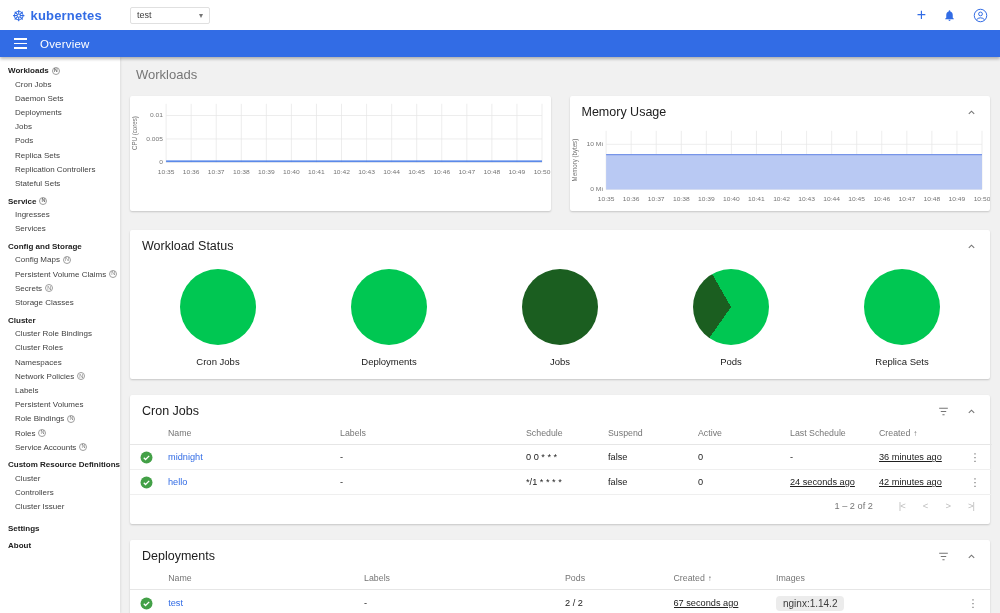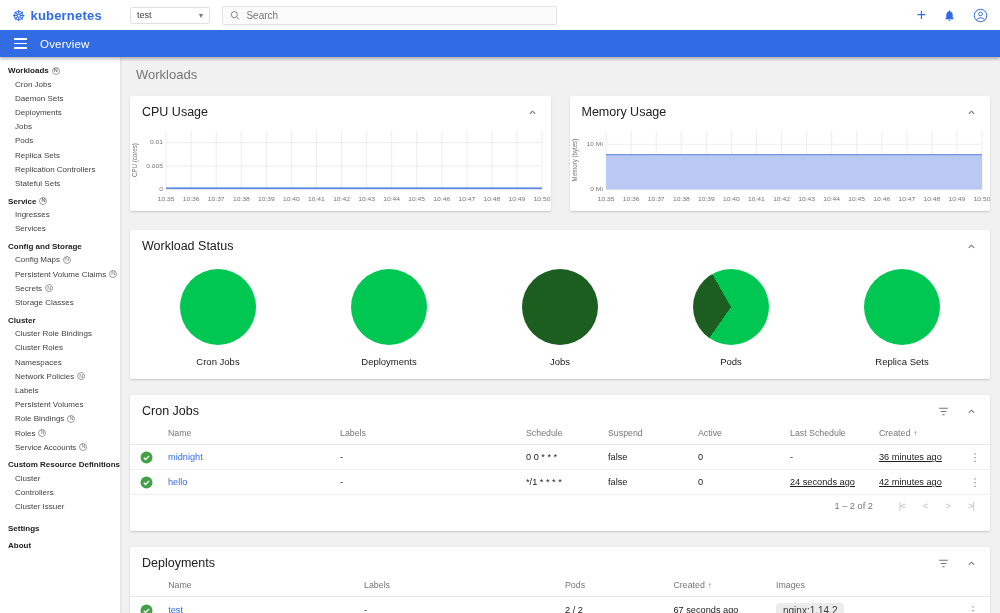--- a/index.html
+++ b/index.html
@@ -55,42 +55,35 @@
   .table-card { margin-top:16px; }
   .dtable { width:100%; border-collapse:collapse; table-layout:fixed; }
   .dtable th { font-size:8.8px; color:#757575; text-align:left; font-weight:normal; padding:6px 6px 6px 0; border-bottom:1px solid #e6e6e6; white-space:nowrap; overflow:hidden; cursor:pointer; }
   .dtable td { font-size:9.2px; color:#212121; padding:5.5px 6px 5.5px 0; border-bottom:1px solid #efefef; white-space:nowrap; overflow:hidden; }
   .icon-cell, .menu-cell { text-align:center; }
   .cell-link { color:#326ce5; cursor:pointer; }
   .uline { text-decoration:underline; }
   .chip { background:#ececec; border-radius:4px; padding:2px 7px; font-size:10px; color:#3c3c3c; display:inline-block; }
   .kebab { color:#757575; font-size:11px; cursor:pointer; padding:0 4px; }
   .sortarrow { margin-left:3px; color:#757575; font-size:8px; }
-  .pager { display:flex; justify-content:flex-end; align-items:center; gap:26px; padding:5px 16px 20px; font-size:9.2px; color:#757575; }
+  .pager { display:flex; justify-content:flex-end; align-items:center; gap:26px; padding:5px 16px 13px; font-size:9.2px; color:#757575; }
   .pg-group { display:flex; gap:18px; }
   .pg-btn { color:#bdbdbd; font-size:9.5px; letter-spacing:-1px; cursor:pointer; }
 </style>
 </head>
 <body>
 
 <header class="topbar">
   <div class="brand">
     <span class="brand-icon">☸</span>
     <span class="brand-text">kubernetes</span>
   </div>
   <div class="ns-select">
     <span>test</span>
     <span class="caret">▾</span>
-  </div>
-  <div class="searchbar">
-    <svg width="11" height="11" viewBox="0 0 24 24" fill="none" stroke="#757575" stroke-width="2">
-        <circle cx="10" cy="10" r="7"></circle>
-        <path d="M15.5 15.5L21 21"></path>
-      </svg>
-    <input placeholder="Search" style="">
   </div>
   <div class="top-actions">
     <span class="plus">+</span>
     <svg width="13" height="13" viewBox="0 0 24 24" fill="#326ce5">
         <path d="M12 22c1.1 0 2-.9 2-2h-4a2 2 0 0 0 2 2zm6-6v-5c0-3.1-1.6-5.6-4.5-6.3V4a1.5 1.5 0 0 0-3 0v.7C7.6 5.4 6 7.9 6 11v5l-2 2v1h16v-1l-2-2z"></path>
       </svg>
     <svg width="15" height="15" viewBox="0 0 24 24" fill="none" stroke="#326ce5" stroke-width="1.6">
         <circle cx="12" cy="12" r="10"></circle>
         <circle cx="12" cy="9.5" r="3"></circle>
         <path d="M5.5 19a8 8 0 0 1 13 0"></path>
@@ -218,26 +211,20 @@
       <div class="side-h side-footer">
         <span>About</span>
       </div>
     </nav>
 
   <main class="main">
     <div class="page-title">Workloads</div>
 
     <div class="charts-row">
       <div class="card chart-card">
-        <div class="card-head">
-          <span class="card-title">CPU Usage</span>
-          <svg class="chev" viewBox="0 0 24 24">
-              <path d="M7 14.5l5-5 5 5" fill="none" stroke="#757575" stroke-width="2"></path>
-            </svg>
-        </div>
         <svg class="chart" id="cpu-chart" viewBox="0 0 396 84" preserveAspectRatio="none">
             <line x1="34" y1="8" x2="34" y2="68" stroke="#e6e6e6" stroke-width="0.7"></line>
             <text x="34" y="80" font-size="6.3" fill="#757575" text-anchor="middle" font-family="Liberation Sans, sans-serif">10:35</text>
             <line x1="57.6" y1="8" x2="57.6" y2="68" stroke="#e6e6e6" stroke-width="0.7"></line>
             <text x="57.6" y="80" font-size="6.3" fill="#757575" text-anchor="middle" font-family="Liberation Sans, sans-serif">10:36</text>
             <line x1="81.2" y1="8" x2="81.2" y2="68" stroke="#e6e6e6" stroke-width="0.7"></line>
             <text x="81.2" y="80" font-size="6.3" fill="#757575" text-anchor="middle" font-family="Liberation Sans, sans-serif">10:37</text>
             <line x1="104.8" y1="8" x2="104.8" y2="68" stroke="#e6e6e6" stroke-width="0.7"></line>
             <text x="104.8" y="80" font-size="6.3" fill="#757575" text-anchor="middle" font-family="Liberation Sans, sans-serif">10:38</text>
             <line x1="128.4" y1="8" x2="128.4" y2="68" stroke="#e6e6e6" stroke-width="0.7"></line>

